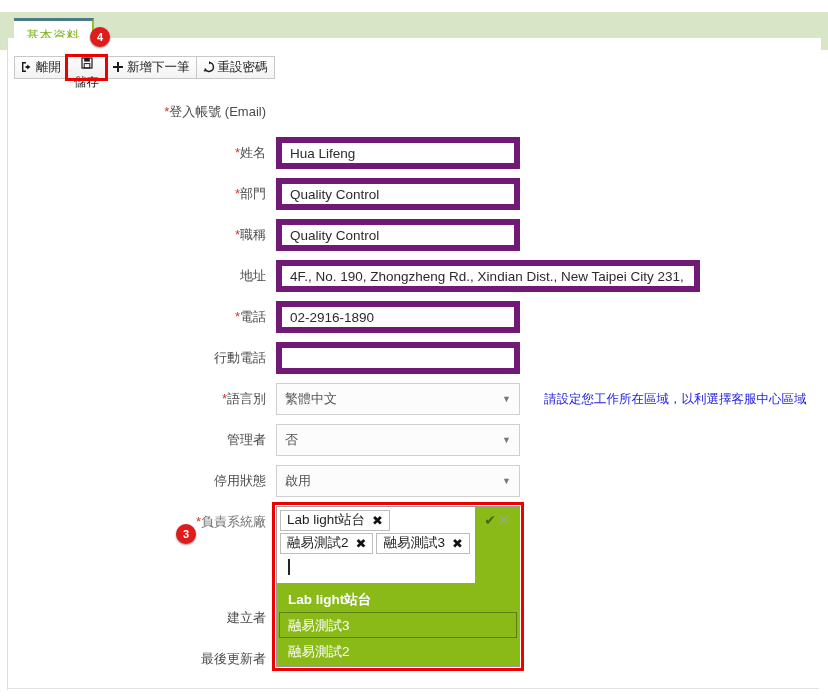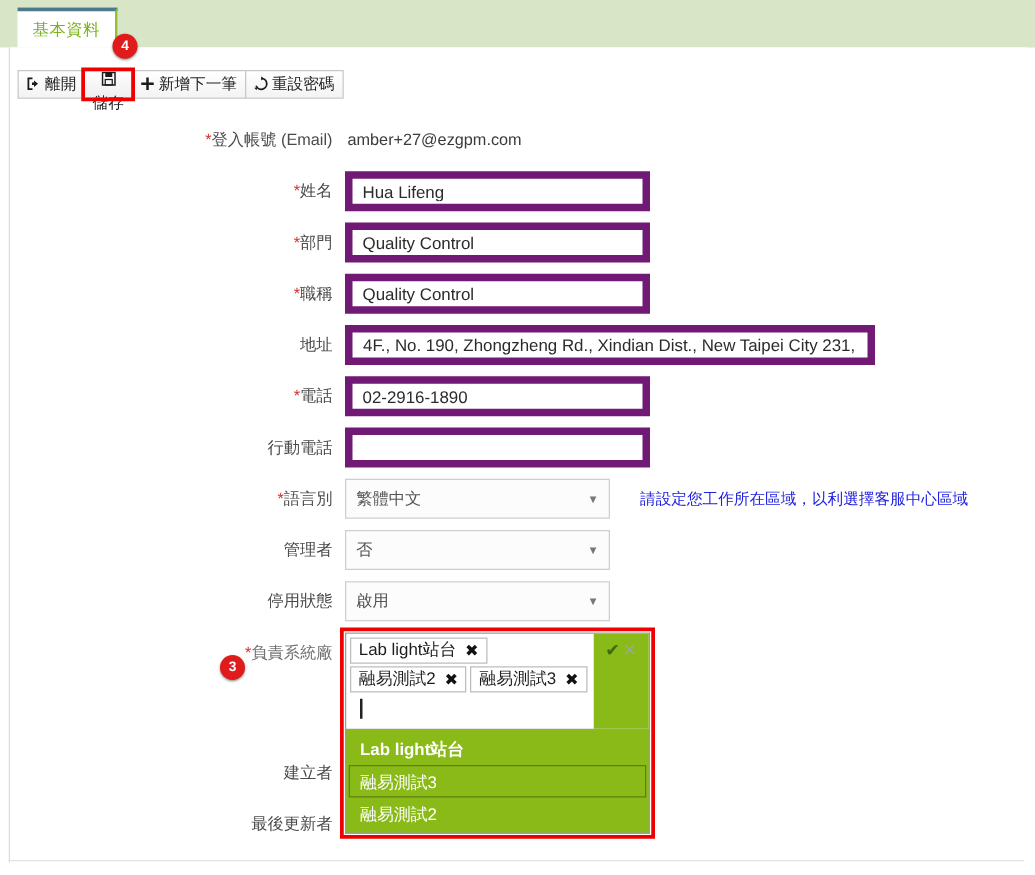--- a/index.html
+++ b/index.html
@@ -13,21 +13,21 @@
     font-family: "Liberation Sans", "DejaVu Sans", sans-serif;
     font-size: 13px;
     color: #333;
     position: relative;
     overflow: hidden;
   }
 
   
   .tabstrip {
     position: absolute;
-    left: 0; top: 0;
+    left: 0; top: 12px;
     width: 828px;
     height: 38px;
     background: #d8e5c6;
   }
   .tab-active {
     position: absolute;
     left: 14px;
     top: 6px;
     width: 80px;
     height: 32px;
@@ -166,21 +166,21 @@
     padding: 0 8px;
     font-family: "Liberation Sans", "DejaVu Sans", sans-serif;
     font-size: 13.5px;
     color: #2b2b2b;
     background: #fff;
     outline: none;
   }
   input.txt.wide { width: 424px; }
 
   .sel {
-    width: 212px;
+    width: 244px;
     height: 32px;
     box-sizing: border-box;
     border: 1px solid #cfcfcf;
     background: #fcfcfc;
     display: flex;
     align-items: center;
     justify-content: space-between;
     padding: 0 8px;
     font-size: 13px;
     color: #555;
@@ -332,21 +332,20 @@
         </svg>
     </span>
     <span>重設密碼</span>
   </div>
 </div>
 
 <div class="form">
 
   <div class="row">
     <div class="lbl"><span class="req">*</span><span>登入帳號 (Email)</span></div>
-    <div class="ctl plain-val">amber+27@ezgpm.com</div>
   </div>
 
   <div class="row">
     <div class="lbl"><span class="req">*</span><span>姓名</span></div>
     <div class="ctl">
       <input class="txt" type="text" value="Hua Lifeng" style="">
     </div>
   </div>
 
   <div class="row">

